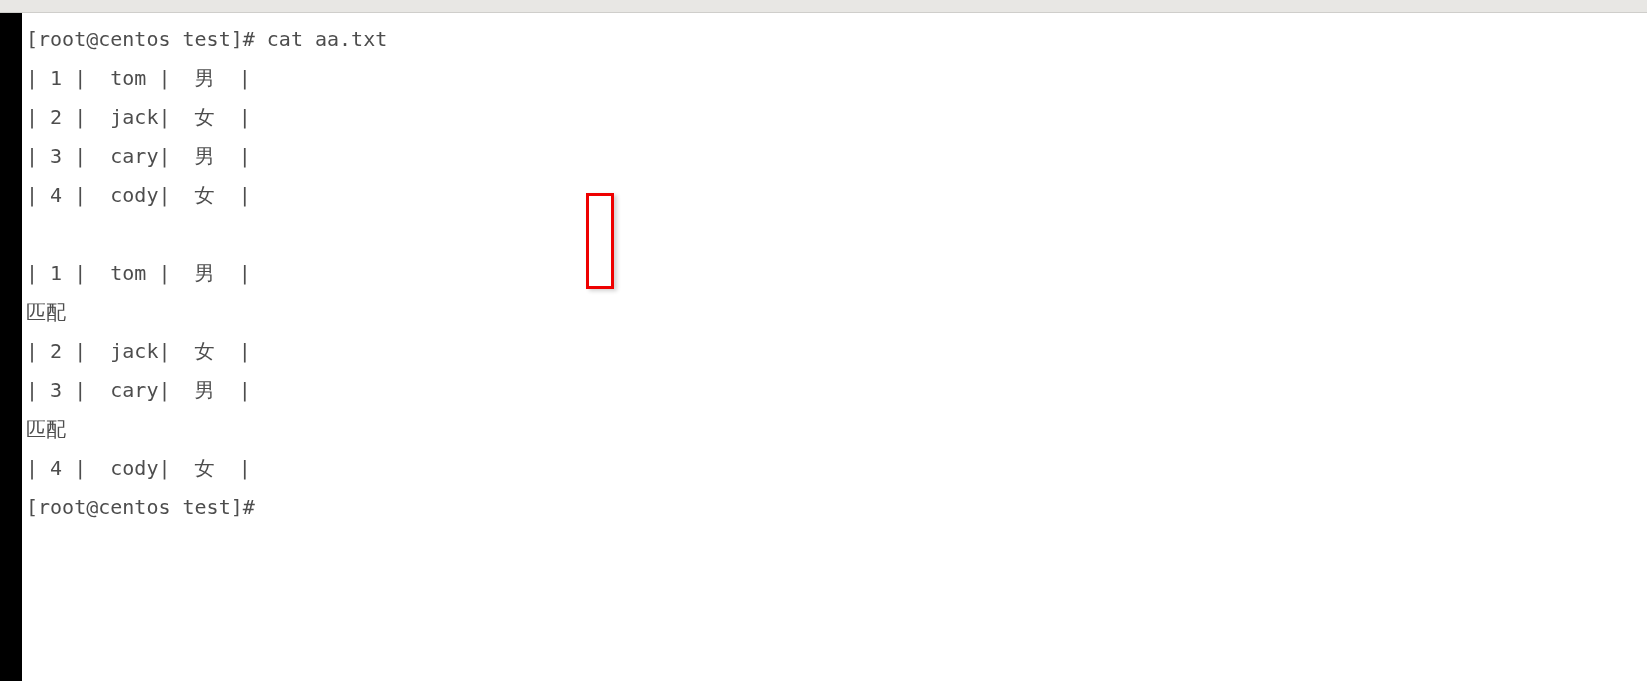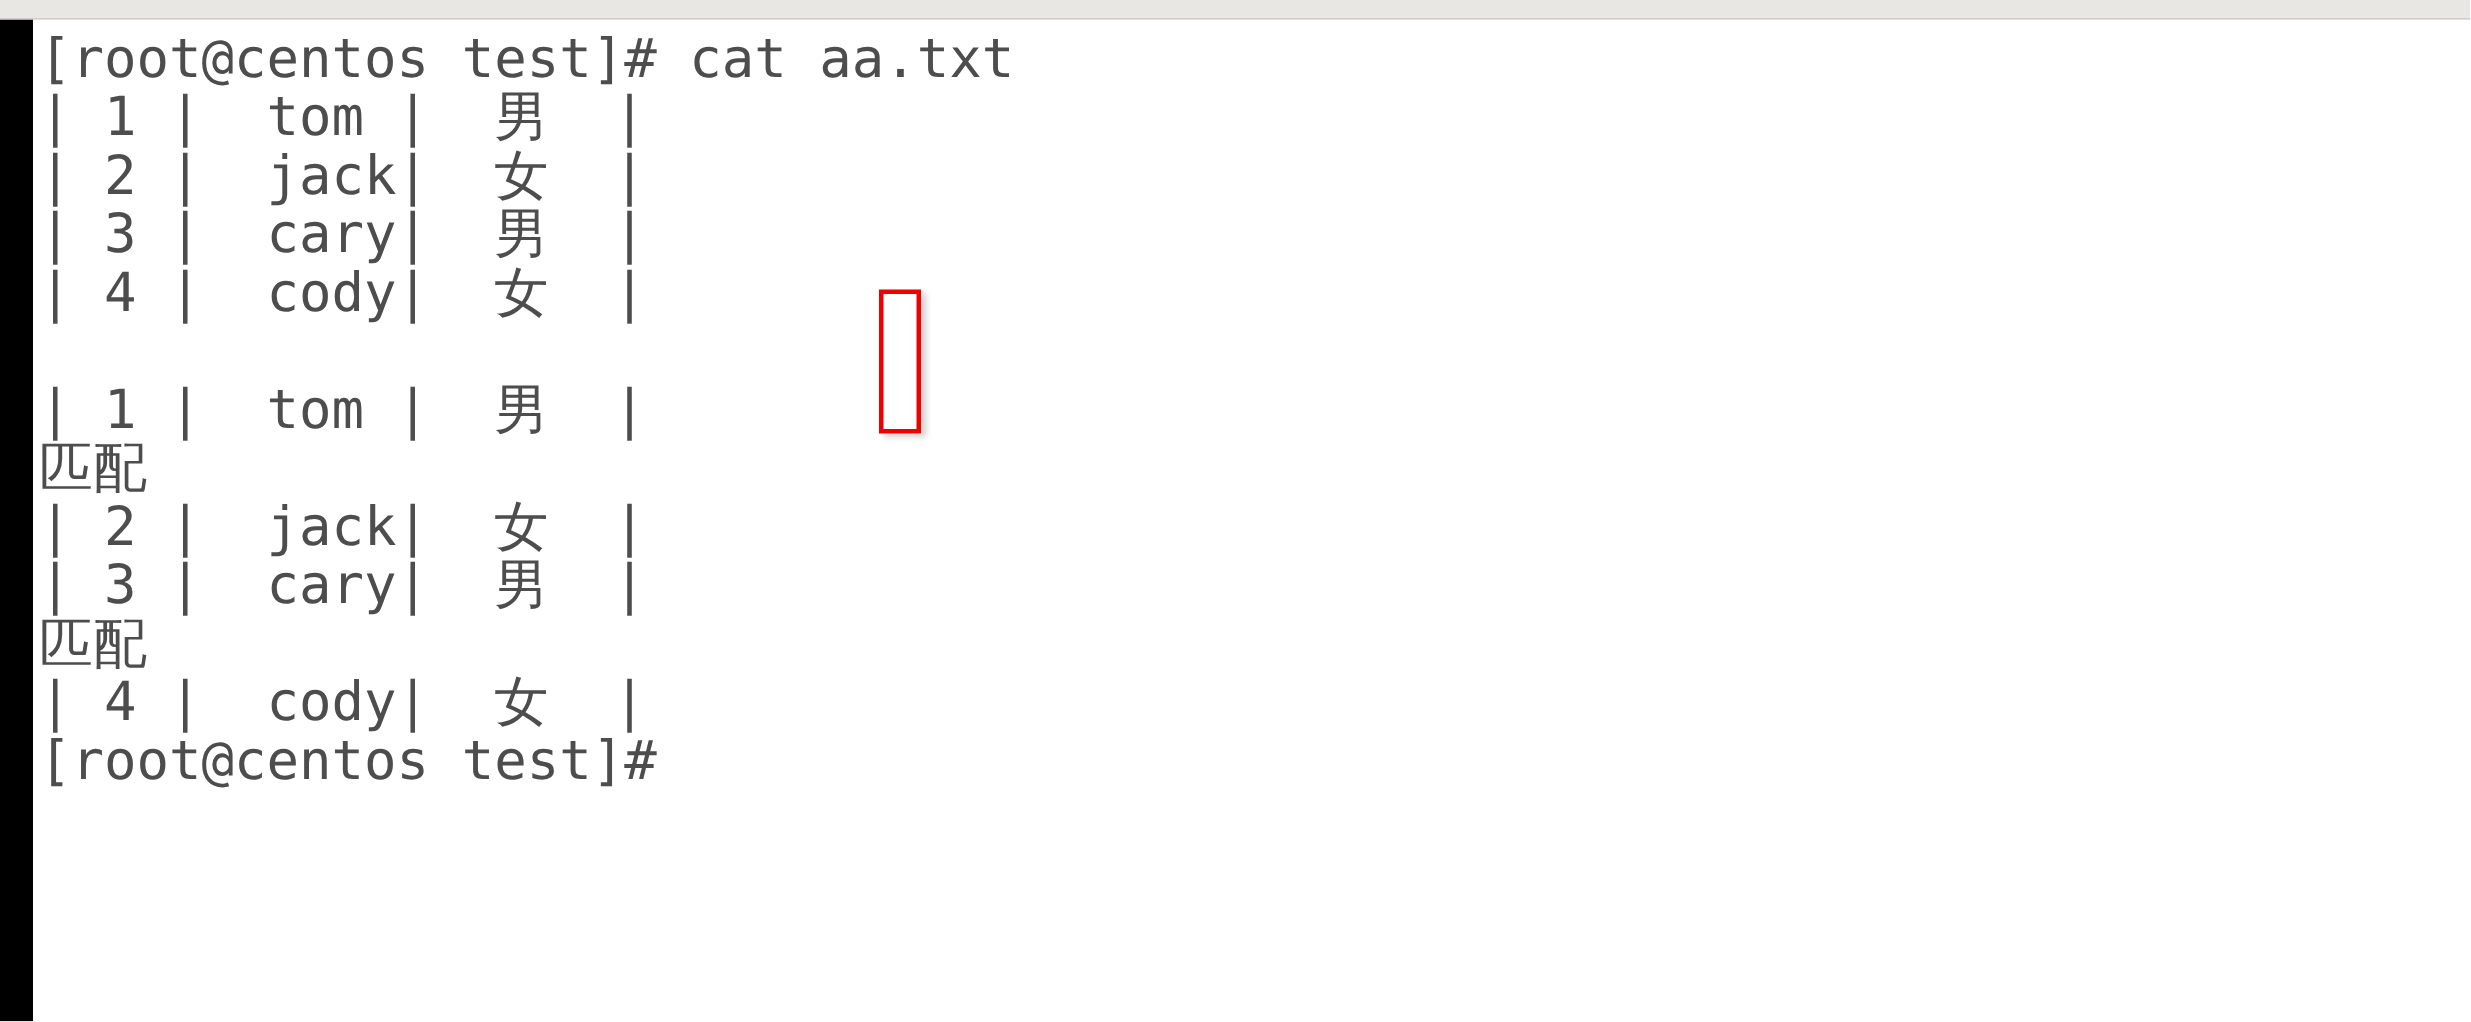--- a/index.html
+++ b/index.html
@@ -51,21 +51,21 @@
     left: 22px; top: 14px;
     width: 1625px;
     height: 667px;
     background: #ffffff;
   }
   .term-line {
     position: absolute;
     left: 4px;
     white-space: pre;
     color: #4d4d4d;
-    font-size: 36px;
+    font-size: 20px;
     line-height: 39px;
     height: 39px;
     font-family: "DejaVu Sans Mono", "Liberation Mono", monospace;
     letter-spacing: 0px;
   }
   
   #annotation-box {
     position: absolute;
     left: 586px;
     top: 193px;

